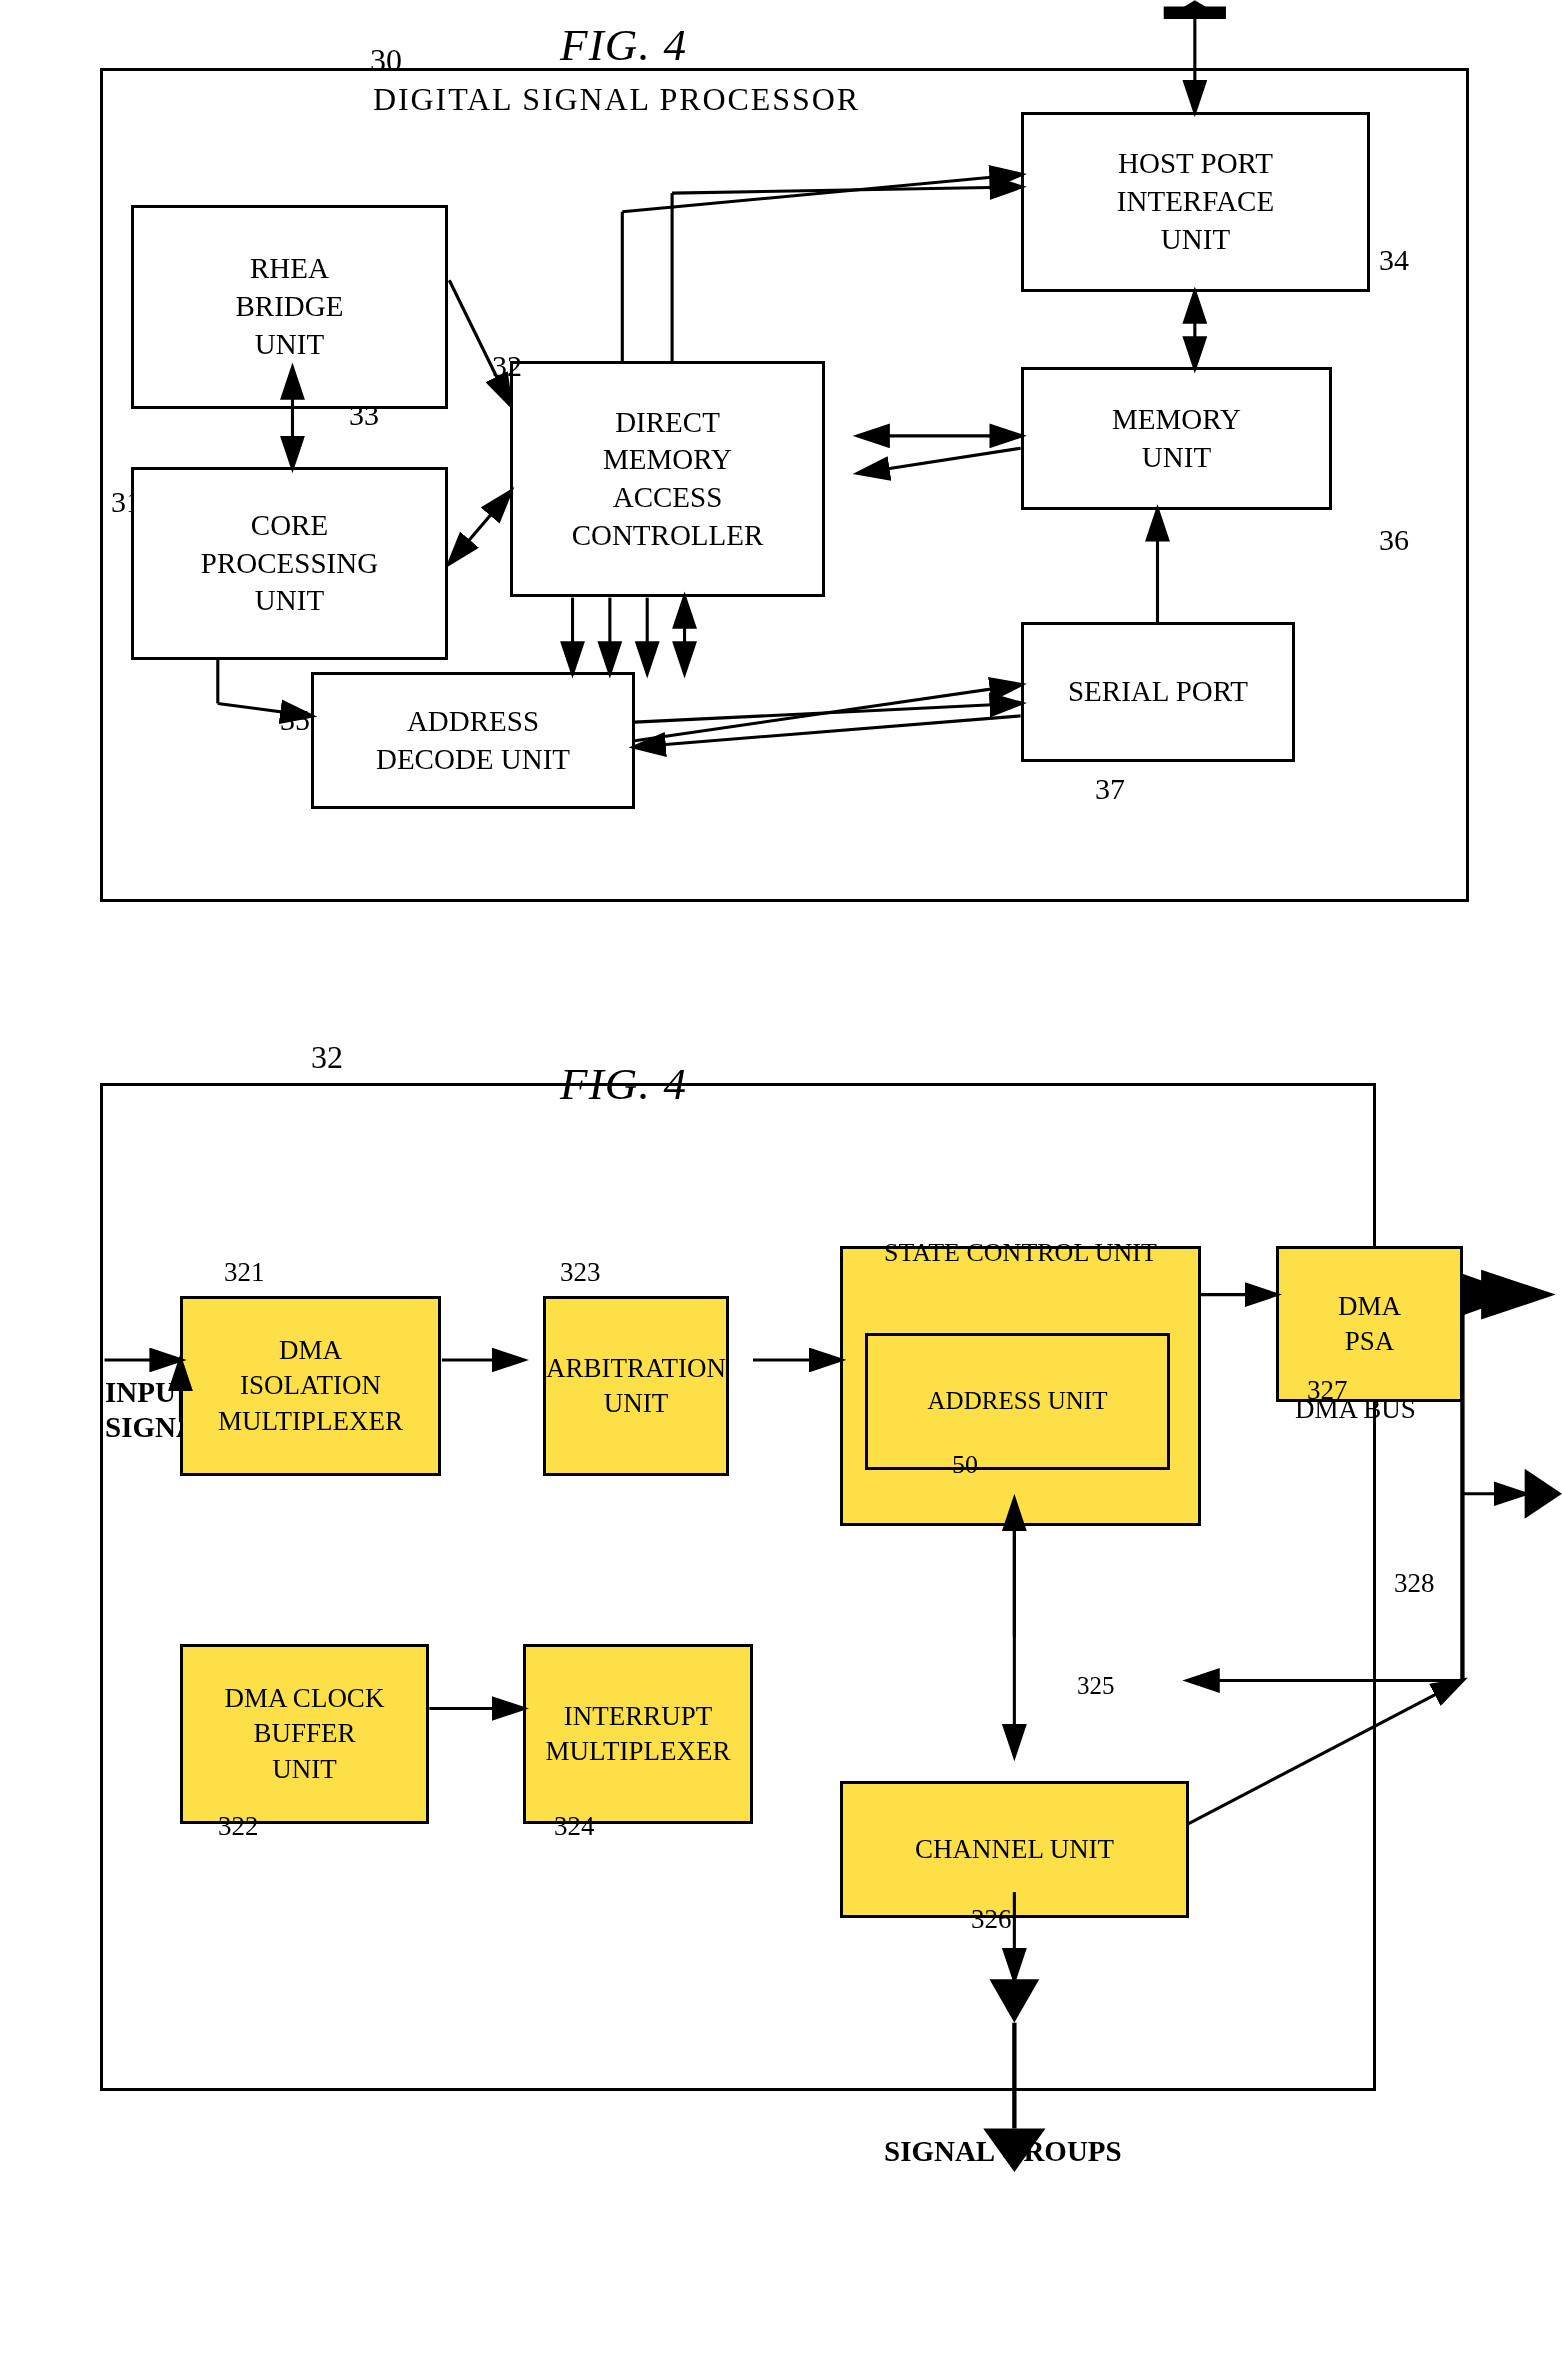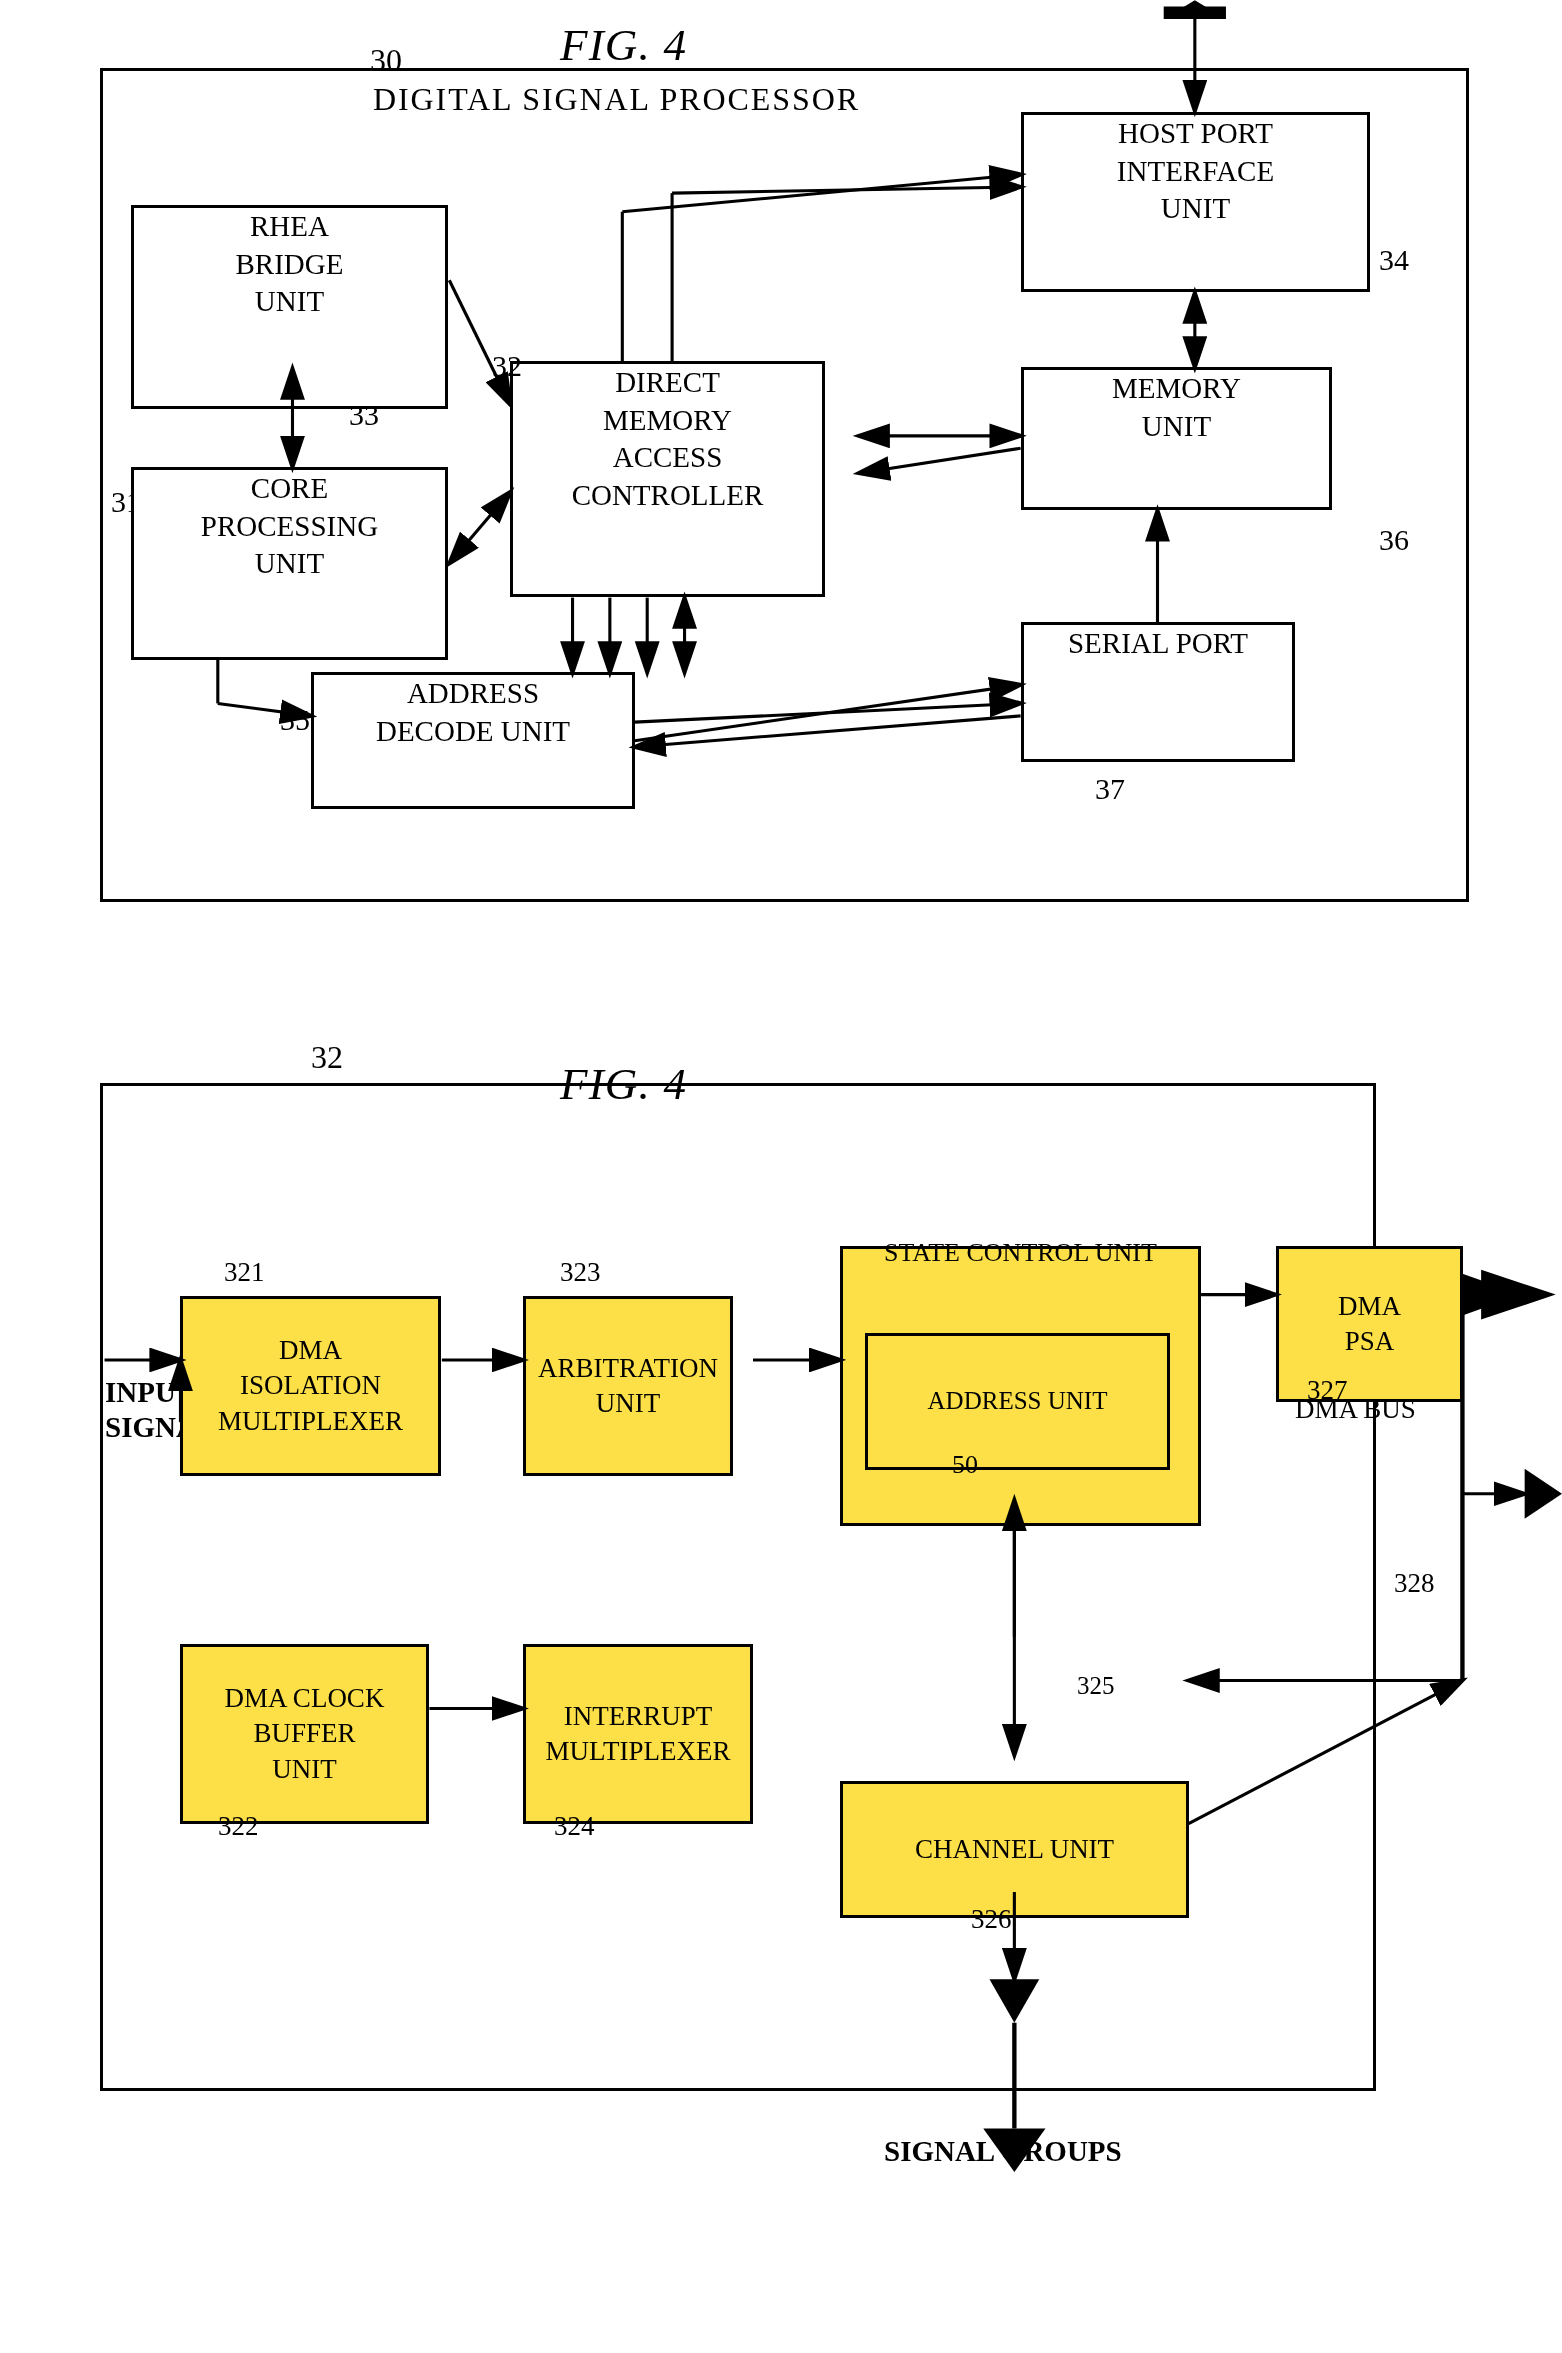--- a/index.html
+++ b/index.html
@@ -53,21 +53,21 @@
       font-size: 32px;
       letter-spacing: 1.9px;
     }
 
     
     .box {
       position: absolute;
       border: 3.1px solid #000;
       background: #fff;
       display: flex;
-      align-items: flex-start;
+      align-items: center;
       justify-content: center;
       text-align: center;
       font-size: 29px;
       line-height: 1.3;
       font-weight: normal;
     }
 
     
     .rhea-box {
       top: 205px;
@@ -245,21 +245,21 @@
 
   <div style="position:absolute;top:1375px;left:105px;font-size:29px;font-weight:bold;line-height:1.2;">INPUT<br>SIGNALS</div>
 
   <div class="box4" style="top:1270px;left:180px;width:261px;height:180px;">
     <span style="white-space:pre-line;">DMA
 ISOLATION
 MULTIPLEXER</span>
   </div>
   <div style="position:absolute;top:1257px;left:224px;font-size:27px;">321</div>
 
-  <div class="box4" style="top:1270px;left:523px;width:210px;height:180px;">
+  <div class="box4" style="top:1270px;left:543px;width:186px;height:180px;">
     <span style="white-space:pre-line;">ARBITRATION
 UNIT</span>
   </div>
   <div style="position:absolute;top:1257px;left:560px;font-size:27px;">323</div>
 
   <div class="box4" style="top:1220px;left:840px;width:361px;height:280px;font-size:26px;">
   </div>
   <div style="position:absolute;top:1238px;left:846px;font-size:26px;width:349px;text-align:center;">STATE CONTROL UNIT</div>
 
   <div class="box4" style="top:1307px;left:865px;width:305px;height:137px;font-size:25px;">

